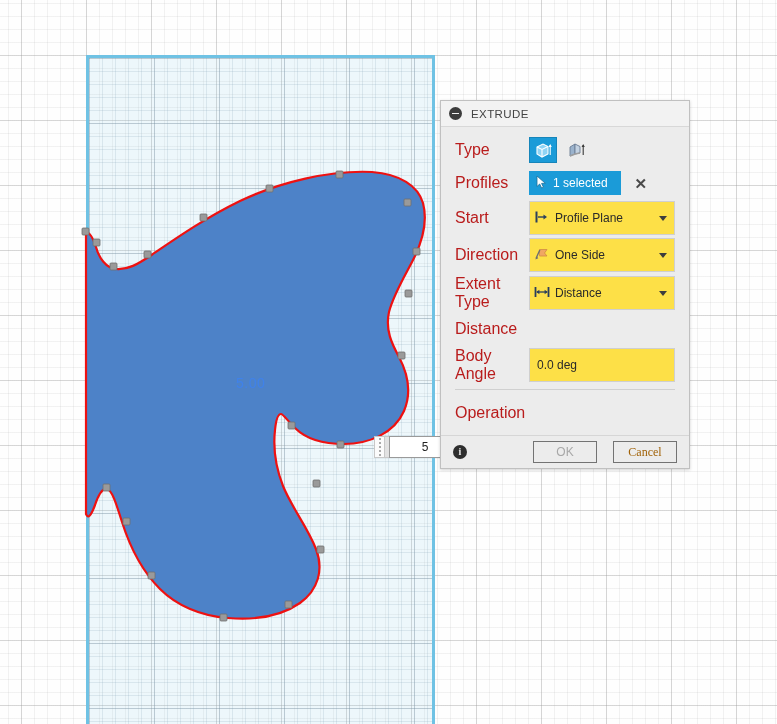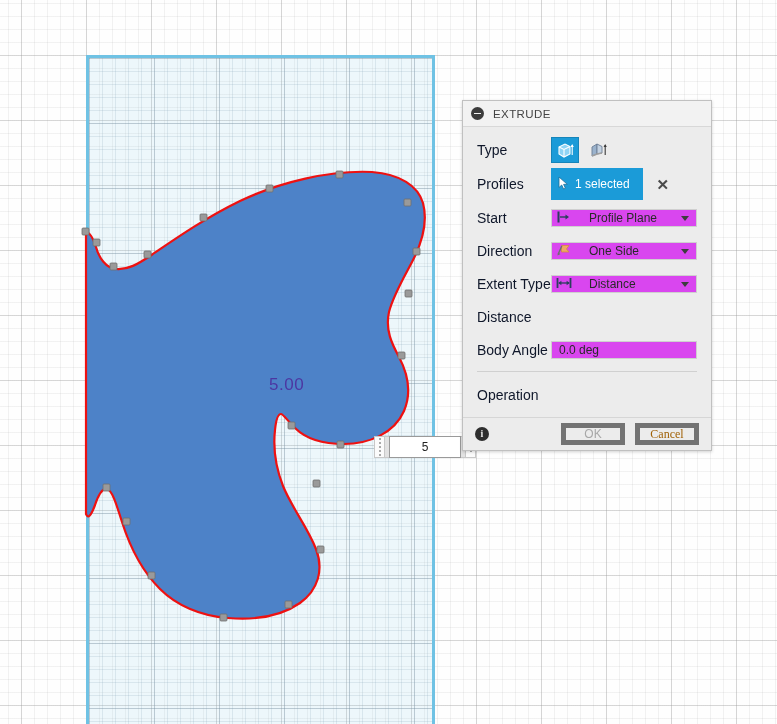--- a/index.html
+++ b/index.html
@@ -63,26 +63,25 @@
   .profile-svg {
     position: absolute;
     left: 0; top: 0;
     width: 777px; height: 724px;
     overflow: visible;
   }
 
   .dim-label {
     position: absolute;
     left: 236px; top: 375px;
-    font-size: 17px;
-    color: #4c1d95;
+    font-size: 14px;
+    color: #3b82f6;
     opacity: 0.75;
     letter-spacing: 0.5px;
     user-select: none;
-    margin-left: 33px;
   }
 
   
   .manipulator {
     position: absolute;
     left: 374px; top: 435px;
     display: flex;
     align-items: center;
     height: 24px;
   }
@@ -114,21 +113,21 @@
     color: #222;
     font-size: 12px;
     font-family: "Liberation Sans", sans-serif;
     text-align: center;
     padding: 0;
   }
 
   
   .dialog {
     position: absolute;
-    left: 462px; top: 100px;
+    left: 440px; top: 100px;
     width: 250px;
     background: #ececec;
     border: 1px solid #c0c0c0;
     box-shadow: 0 1px 3px rgba(0,0,0,0.18);
     font-size: 12px;
     color: #333333;
   }
   .dlg-header {
     height: 26px;
     background: #f2f2f2;
@@ -163,68 +162,68 @@
   .row {
     display: flex;
     align-items: center;
     min-height: 30px;
     padding: 0 14px 0 14px;
     margin-bottom: 3px;
   }
   .row .lbl {
     width: 74px;
     flex: none;
-    font-size: 14px;
-    color: #0f172a;
+    font-size: 16px;
+    color: #b91c1c;
   }
   .ctl { flex: 1; display: flex; align-items: center; }
 
   
   .type-btn {
     width: 28px; height: 26px;
     display: flex; align-items: center; justify-content: center;
     margin-right: 5px;
     border: 1px solid transparent;
   }
   .type-btn.selected {
     background: #1b9bd8;
     border-color: #1685ba;
   }
 
   
   .sel-btn {
     background: #1b9bd8;
     color: #ffffff;
-    height: 32px;
+    height: 24px;
     padding: 0 13px 0 6px;
     display: flex;
     align-items: center;
     gap: 5px;
     font-size: 12px;
     border: none;
     cursor: default;
   }
   .x-btn {
     margin-left: 13px;
     color: #4a4a4a;
     font-size: 15px;
     font-weight: bold;
     line-height: 1;
     width: 14px; height: 14px;
     display: flex; align-items: center; justify-content: center;
   }
 
   .field {
     flex: 1;
-    height: 18px;
-    background: #d946ef;
+    height: 34px;
+    background: #fde047;
     border: 1px solid #cfcfcf;
     display: flex;
     align-items: center;
-    gap: 17px;
+    gap: 5px;
     padding: 0 5px 0 4px;
     font-size: 12px;
     color: #2a2a2a;
     position: relative;
   }
   .field.text-only { padding-left: 7px; }
   .field .caret {
     position: absolute;
     right: 7px; top: 50%;
     margin-top: -2px;
@@ -256,26 +255,26 @@
     color: #ececec;
     font-size: 10px;
     font-weight: bold;
     font-family: "Liberation Serif", serif;
     display: flex; align-items: center; justify-content: center;
     line-height: 1;
   }
   .footer-spacer { flex: 1; }
   .btn {
     width: 64px; height: 22px;
-    border: 5px solid #737373;
+    border: 1px solid #737373;
     background: #ececec;
     font-size: 12px;
     font-family: "Liberation Sans", sans-serif;
     display: flex; align-items: center; justify-content: center;
-    margin-left: 10px;
+    margin-left: 16px;
   }
   .btn.ok { color: #a8a8a8; }
   .btn.cancel { color: #a16207; font-family: Liberation Serif, serif; }
 </style>
 </head>
 <body>
 
 <div id="app">
 
   <div class="canvas"></div>

